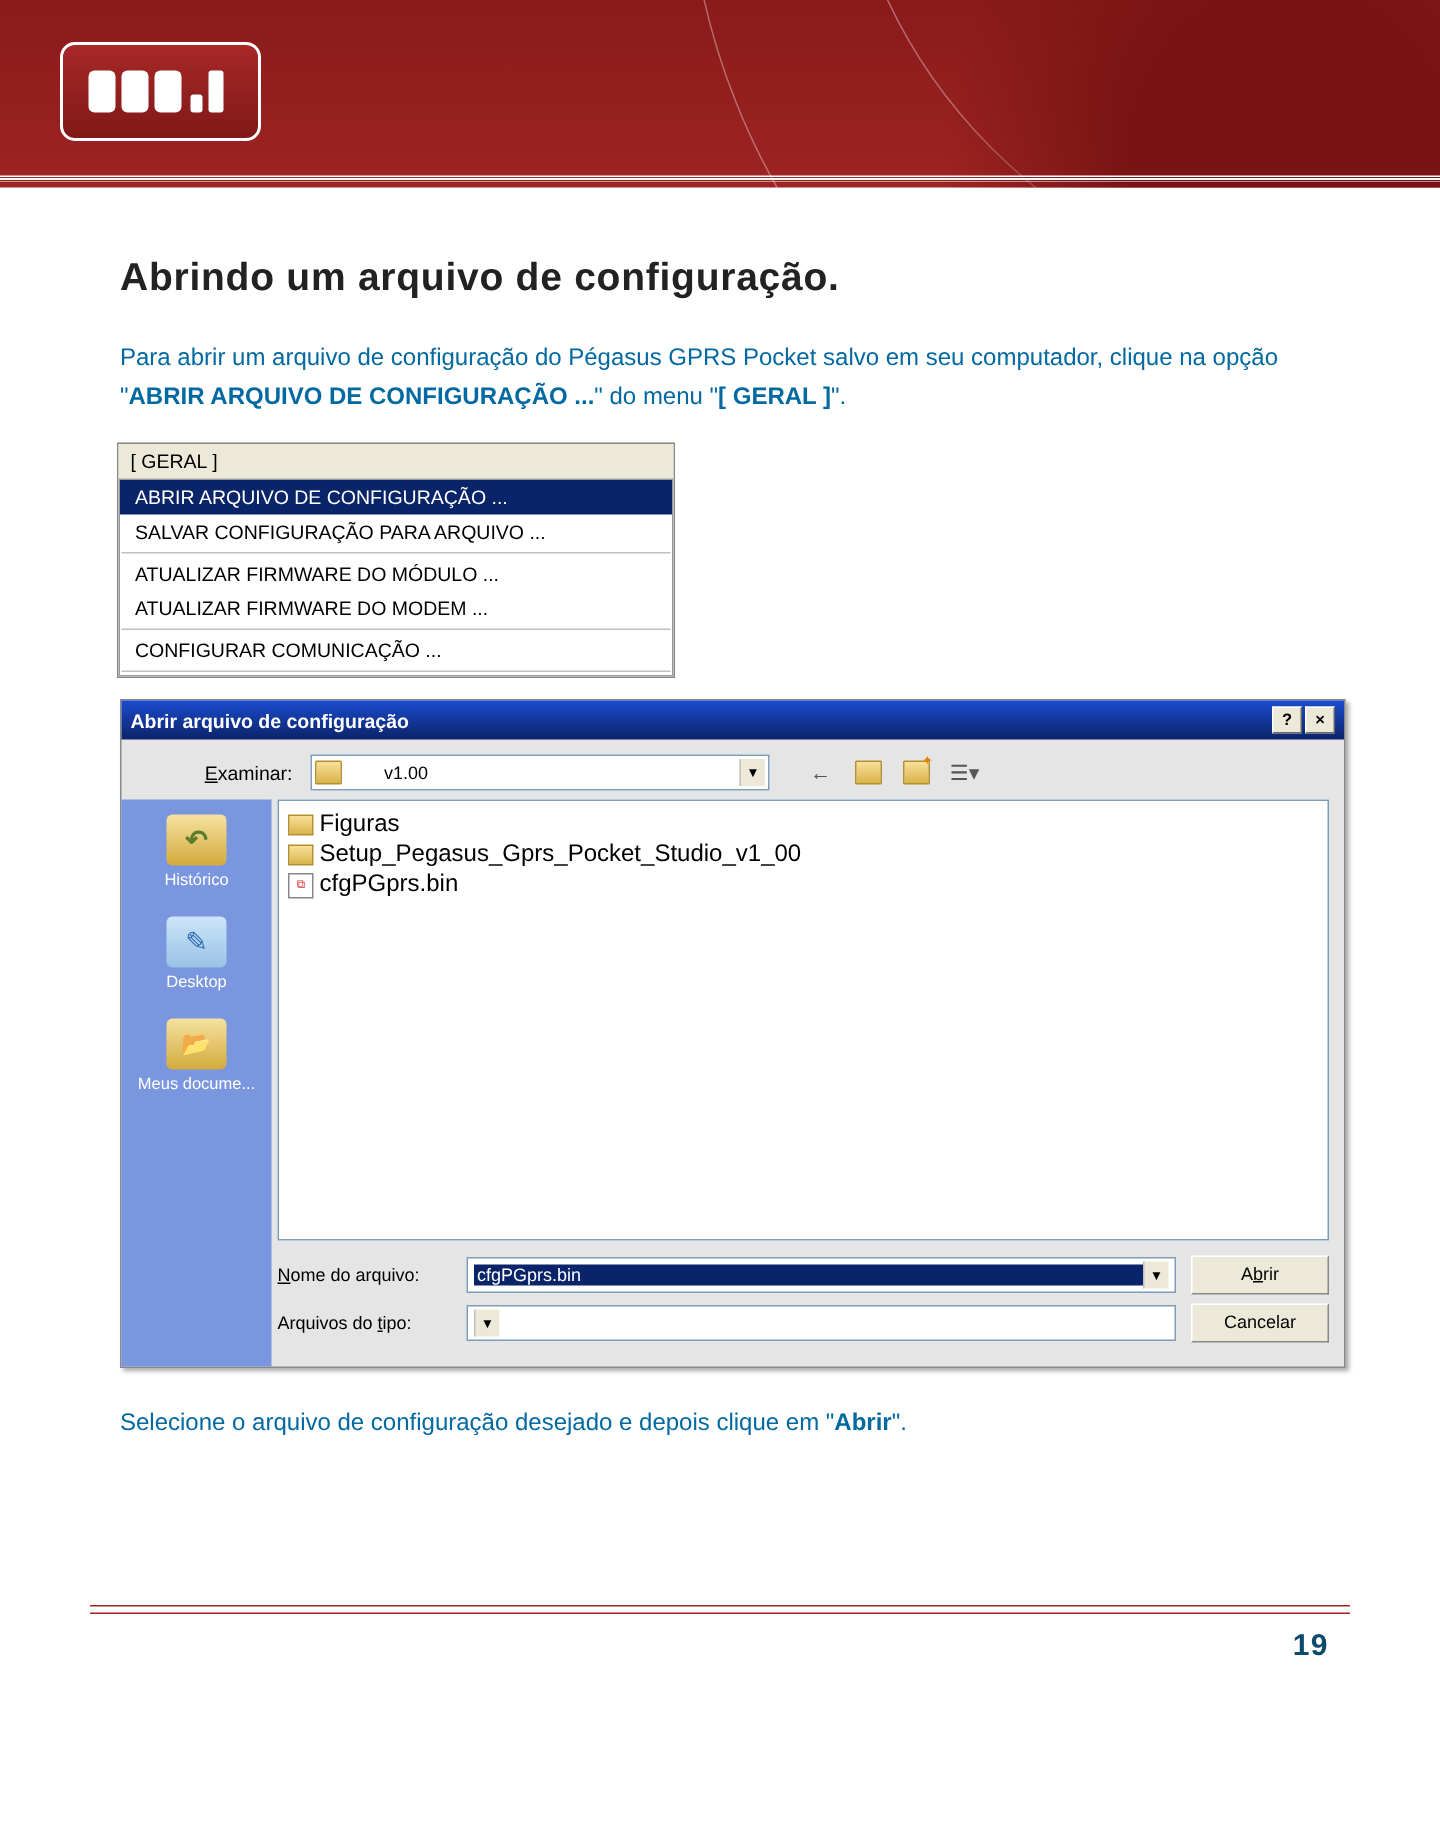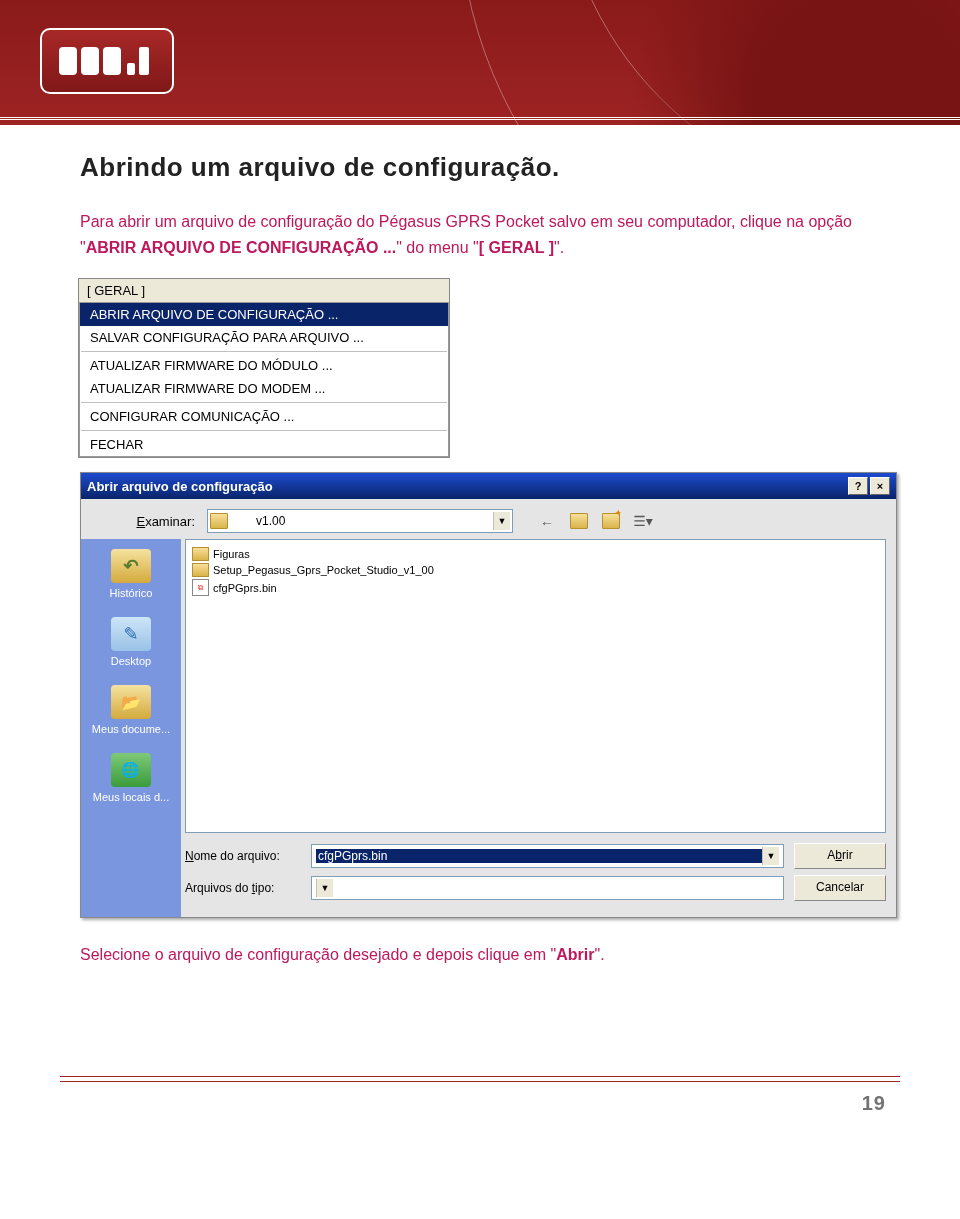--- a/index.html
+++ b/index.html
@@ -46,36 +46,36 @@
     display: flex; align-items: center; justify-content: center;
   }
   .logo svg { width: 100px; height: 44px; }
   .toplines {
     position: absolute;
     left: 0; right: 0; bottom: 4px;
     height: 4px;
     background: repeating-linear-gradient(to bottom, #fff 0 1px, transparent 1px 2px);
   }
   .content {
-    padding: 27px 70px 50px 80px;
+    padding: 44px 70px 50px 80px;
   }
   h1 {
     font-family: Arial, sans-serif;
     font-weight: bold;
     font-size: 26px;
     letter-spacing: 0.5px;
     margin: 0 0 26px 0;
     color: #222;
   }
   p.body {
     font-family: Verdana, Arial, sans-serif;
     font-size: 16px;
     line-height: 1.6;
     margin: 12px 0 18px 0;
-    color: #be185d;
+    color: #0369a1;
   }
   p.body b { font-weight: bold; }
 
   
   .menu-shot {
     border: 1px solid #888;
     background: #ece9d8;
     width: 370px;
     font-size: 13px;
     margin: 0 0 14px -2px;
@@ -208,21 +208,21 @@
   .filearea {
     flex: 1;
     background: #fff;
     border: 1px solid #7f9db9;
     margin: 0 10px 8px 4px;
     padding: 6px;
     min-height: 280px;
   }
   .file-item {
     display: flex; align-items: center; gap: 4px;
-    font-size: 11px;
+    font-size: 16px;
     padding: 1px 0;
   }
   .file-icon {
     width: 15px; height: 15px; flex: none;
     display: inline-flex; align-items: center; justify-content: center;
   }
   .file-icon.folder {
     background: linear-gradient(#f8e09a,#d9b44a);
     border: 1px solid #b4912e;
     height: 12px;
@@ -268,21 +268,21 @@
     height: 4px;
     border-top: 1px solid #9e2323;
     border-bottom: 1px solid #9e2323;
   }
   .pagenum {
     text-align: right;
     padding: 10px 74px 20px 0;
     font-family: Arial, sans-serif;
     font-weight: bold;
     font-size: 20px;
-    color: #737373;
+    color: #0c4a6e;
     letter-spacing: 1px;
   }
 </style>
 </head>
 <body>
 
 <div class="header">
   <div class="darkarc"></div>
   <div class="logo">
     <svg viewBox="0 0 100 40">
@@ -308,21 +308,20 @@
     <div class="menu-title">[ GERAL ]</div>
     <div class="dropdown">
       <div class="item highlight">ABRIR ARQUIVO DE CONFIGURAÇÃO ...</div>
       <div class="item">SALVAR CONFIGURAÇÃO PARA ARQUIVO ...</div>
       <div class="sep"></div>
       <div class="item">ATUALIZAR FIRMWARE DO MÓDULO ...</div>
       <div class="item">ATUALIZAR FIRMWARE DO MODEM ...</div>
       <div class="sep"></div>
       <div class="item">CONFIGURAR COMUNICAÇÃO ...</div>
       <div class="sep"></div>
-      <div class="item">FECHAR</div>
     </div>
   </div>
 
   <div class="dlg">
     <div class="titlebar">
       <span>Abrir arquivo de configuração</span>
       <span class="spacer"></span>
       <span class="tb-btn">?</span>
       <span class="tb-btn">×</span>
     </div>
@@ -355,24 +354,20 @@
           <span>Histórico</span>
         </div>
         <div class="place">
           <span class="picon desktop"></span>
           <span>Desktop</span>
         </div>
         <div class="place">
           <span class="picon docs"></span>
           <span>Meus docume...</span>
         </div>
-        <div class="place">
-          <span class="picon network"></span>
-          <span>Meus locais d...</span>
-        </div>
       </div>
 
       <div style="flex:1; display:flex; flex-direction:column">
         <div class="filearea">
           <div class="file-item">
             <span class="file-icon folder"></span>
             <span>Figuras</span>
           </div>
           <div class="file-item">
             <span class="file-icon folder"></span>

